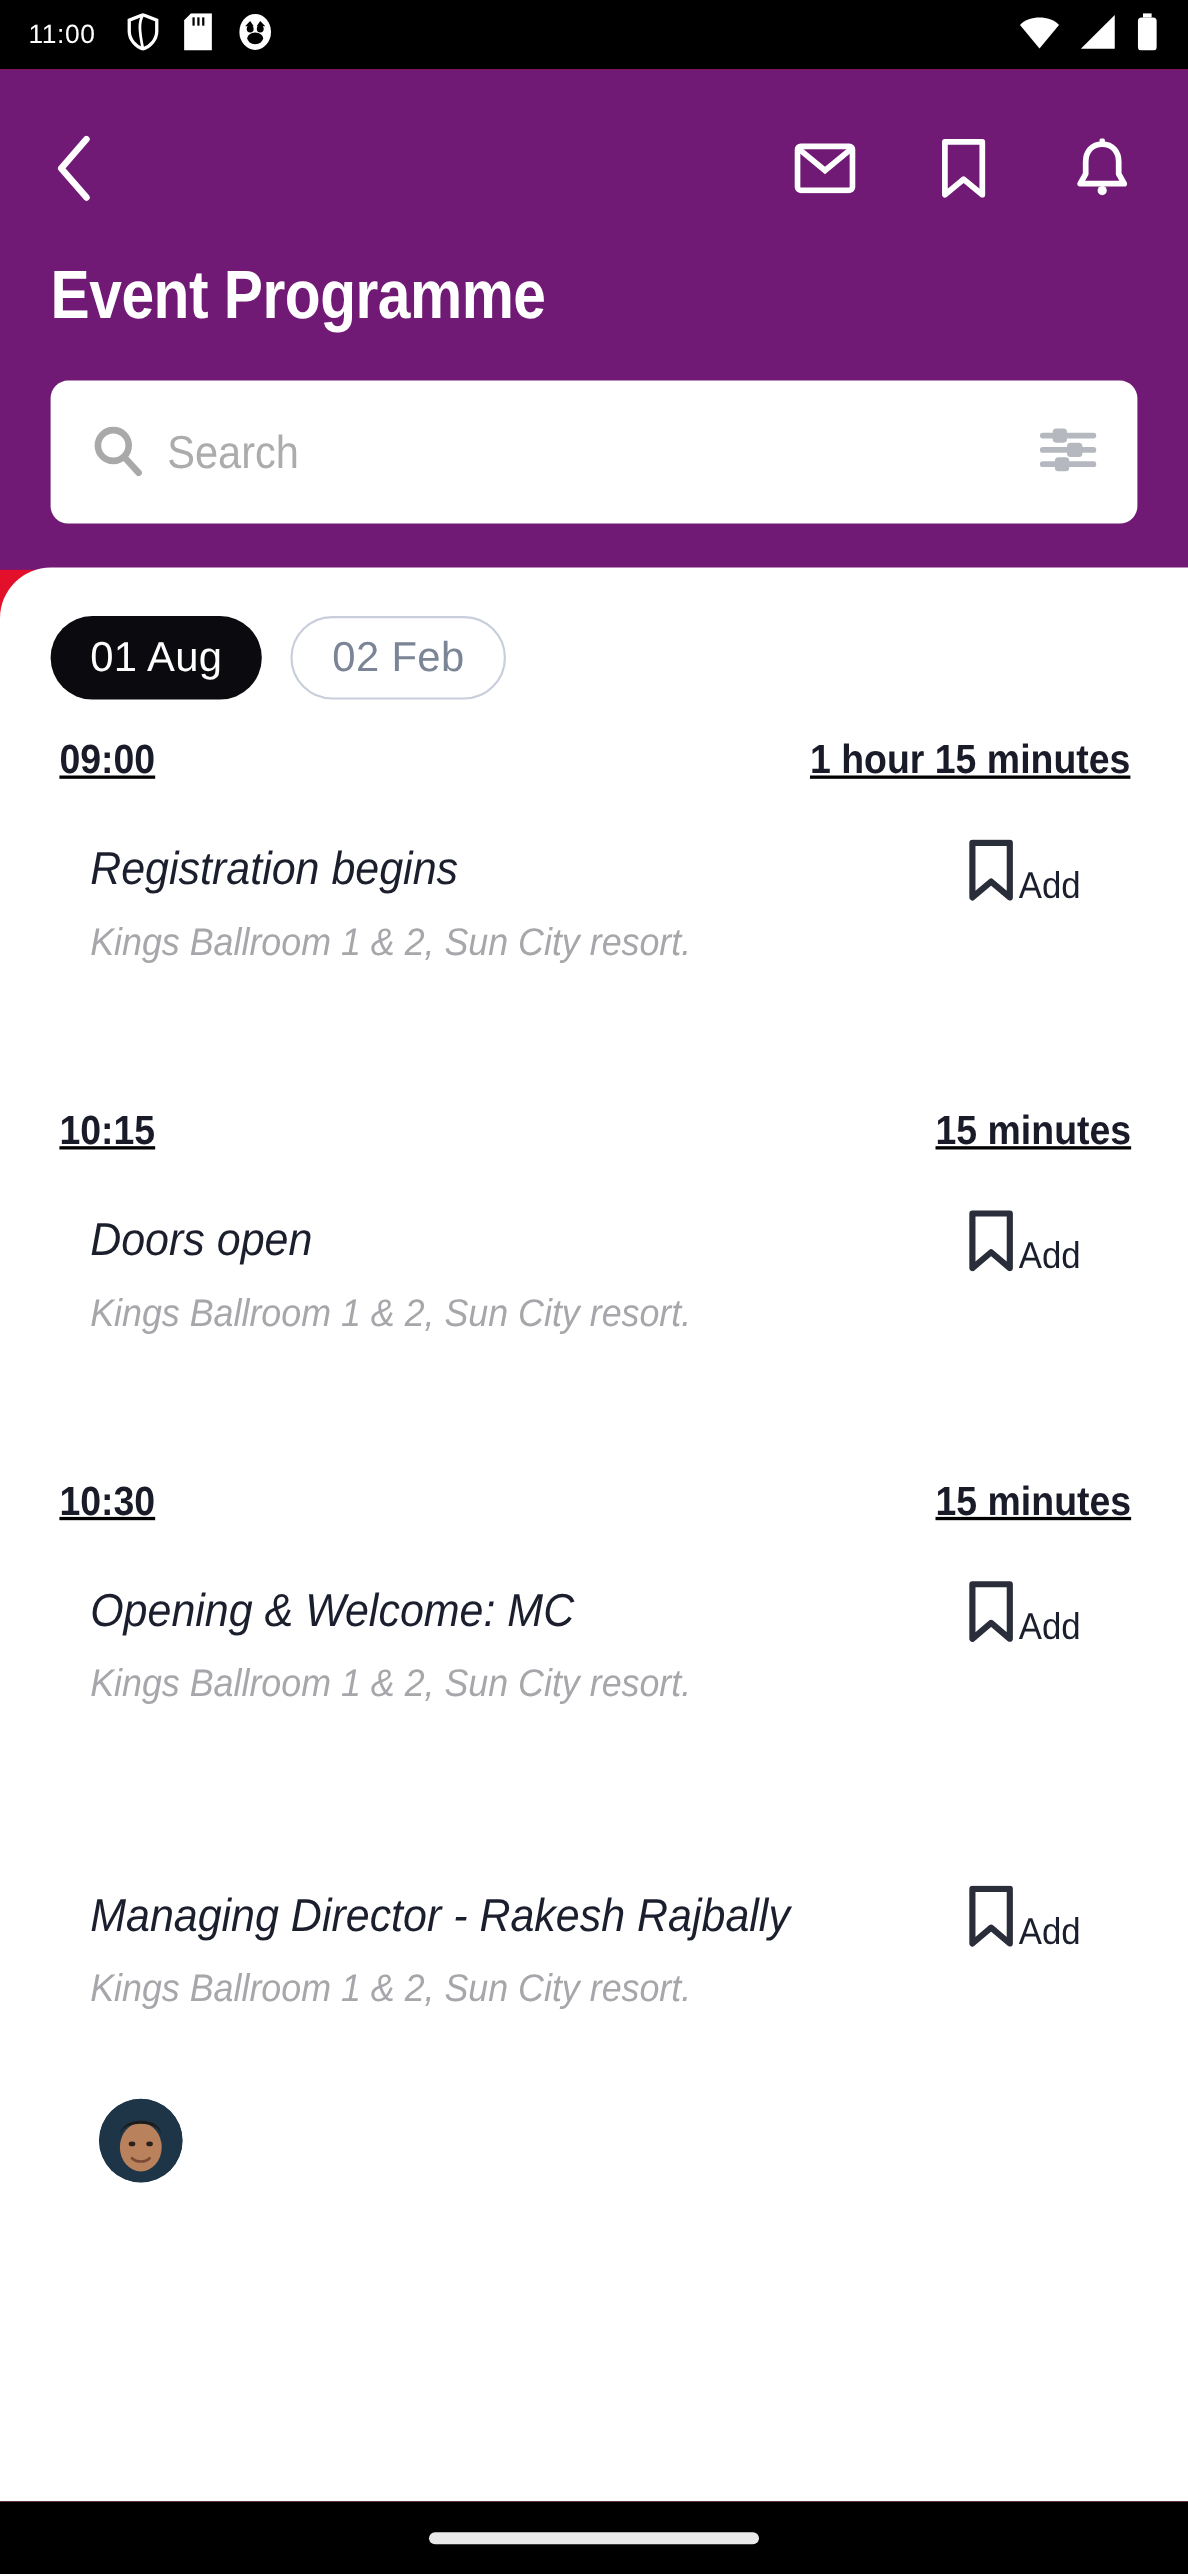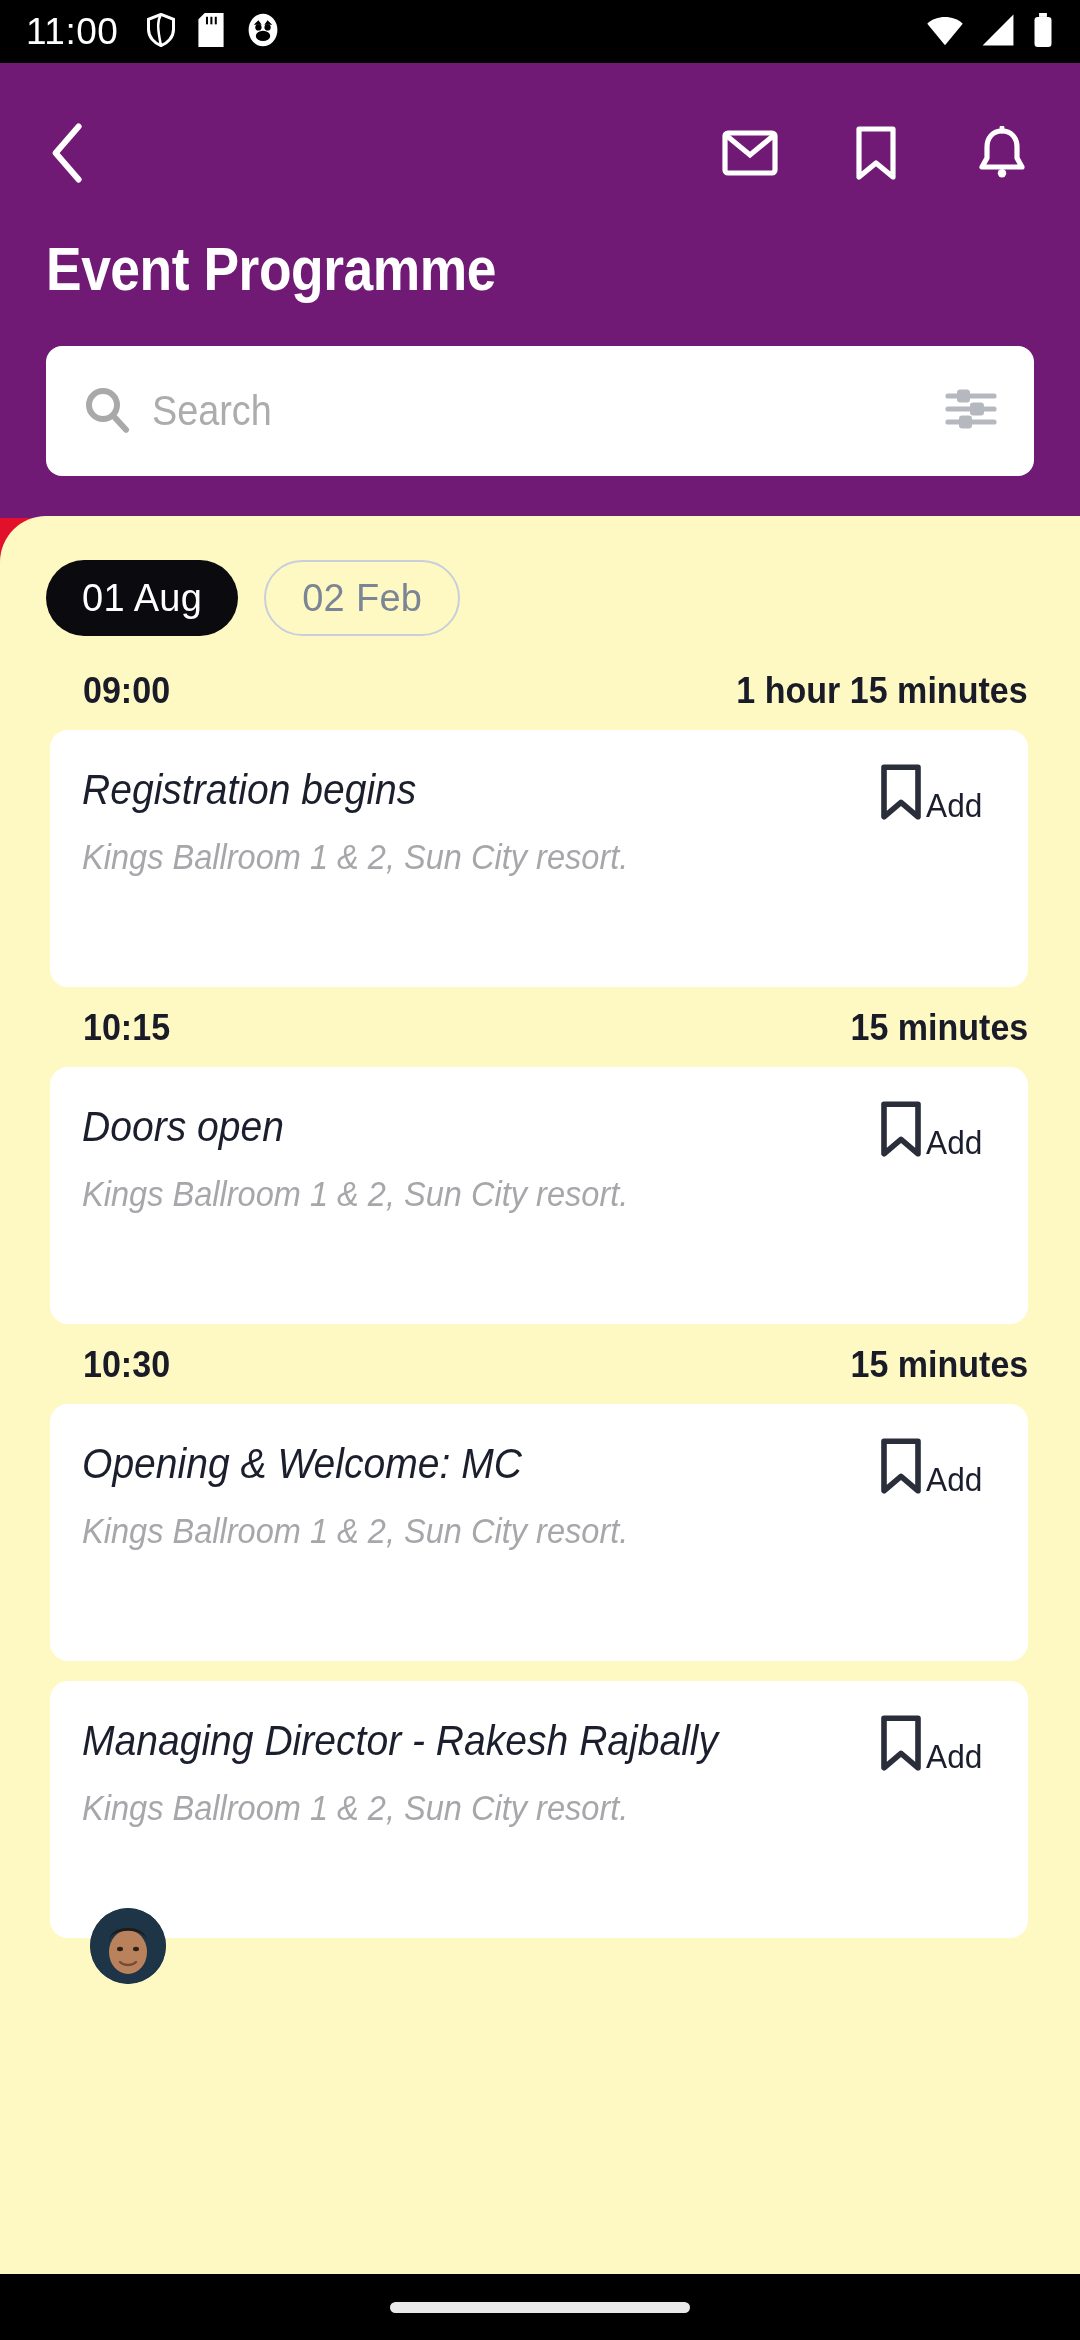--- a/index.html
+++ b/index.html
@@ -18,21 +18,21 @@
 
   
   .statusbar {
     position:absolute; top:0; left:0;
     width:1080px; height:63px;
     background:#000;
     display:flex; align-items:center;
     padding:0 26px;
   }
   .sb-time {
-    color:#fff; font-size:37px; font-weight:400;
+    color:#fff; font-size:24px; font-weight:400;
     letter-spacing:0.5px; line-height:1;
   }
   .sb-left-icons { display:flex; align-items:center; gap:22px; margin-left:28px; }
   .sb-right { margin-left:auto; display:flex; align-items:center; gap:16px; }
   .sb-ic { display:block; }
 
   
   .header { position:absolute; top:63px; left:0; width:1080px; height:455px; background:#701a75; }
   .topbar {
     position:absolute; top:52px; left:0; width:1080px; height:80px;
@@ -66,41 +66,41 @@
     background:transparent;
     transform:scaleX(0.9); transform-origin:left center;
   }
   .search-input::placeholder { color:#ACACAC; }
   .filter-ico { flex:0 0 auto; margin-left:20px; }
 
   
   .content {
     position:absolute; top:516px; left:0;
     width:1080px; height:1758px;
-    background:#fef9c3;
+    background:#ffffff;
     border-top-left-radius:46px;
     overflow:hidden;
   }
   .tabs { display:flex; align-items:center; gap:26px; padding:44px 0 0 46px; }
   .tab {
     height:76px; padding:0 36px;
     border-radius:40px;
     display:flex; align-items:center; justify-content:center;
     font-size:38px; letter-spacing:0.3px;
     white-space:nowrap;
   }
   .tab.active { background:#0B0B0F; color:#fff; font-weight:400; }
   .tab.inactive { background:transparent; color:#7C8596; border:2px solid #C9CEDC; }
 
   
   .sessions { padding:0 0 0 0; margin-top:34px; }
   .session { margin-bottom:20px; }
   .meta {
     display:flex; align-items:baseline; justify-content:space-between;
-    padding:0 52px 0 83px; margin-bottom:18px;
+    padding:0 52px 0 54px; margin-bottom:18px;text-decoration:underline;
   }
   .meta-time, .meta-dur {
     font-size:37px; font-weight:700; color:#191B28;
     transform:scaleX(0.92); white-space:nowrap;
   }
   .meta-time { transform-origin:left center; }
   .meta-dur  { transform-origin:right center; }
 
   .card {
     position:relative;

